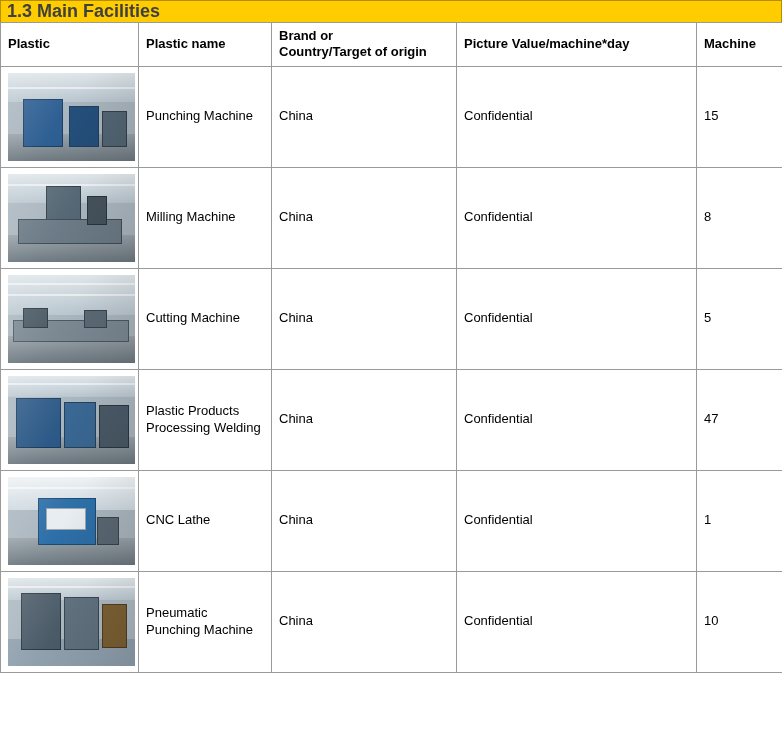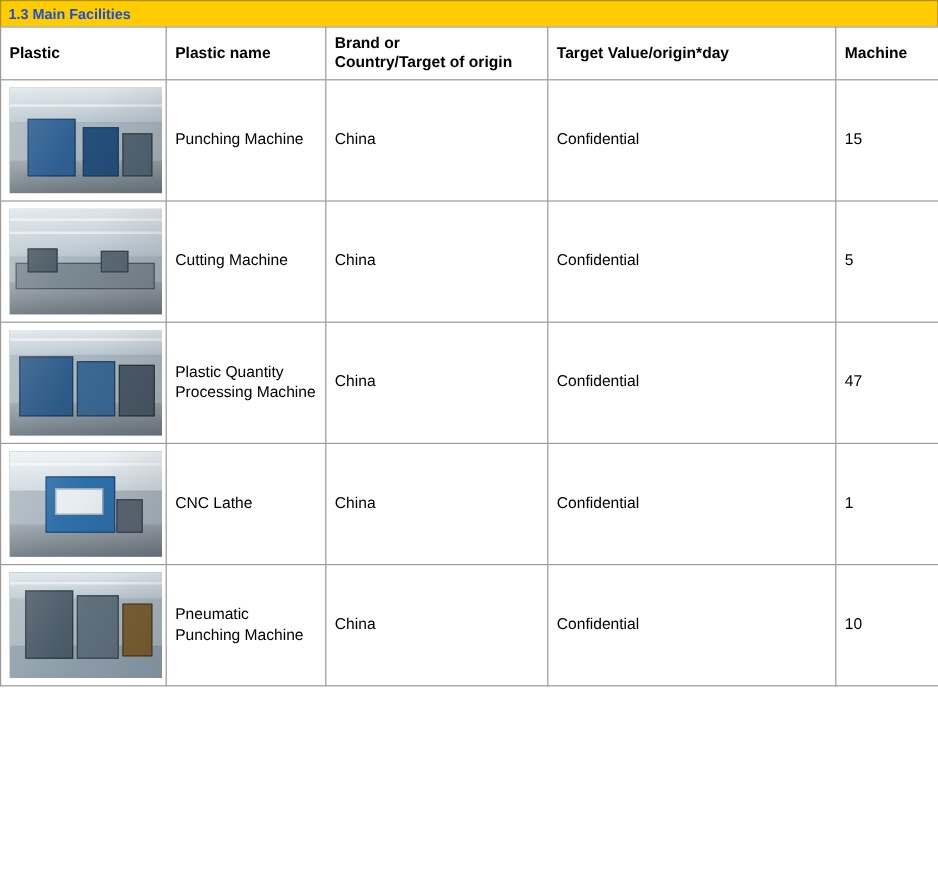--- a/index.html
+++ b/index.html
@@ -29,22 +29,22 @@
     border: 1px solid #b38f00;
     border-bottom: none;
     height: 22px;
     display: flex;
     align-items: center;
     box-sizing: border-box;
     padding: 0 6px;
   }
   .section-bar .title {
     font-weight: bold;
-    font-size: 12px;
-    color: #1d4ed8;
+    font-size: 18px;
+    color: #404040;
     letter-spacing: 0;
   }
 
   
   table.facilities {
     border-collapse: collapse;
     width: 782px;
     table-layout: fixed;
   }
   table.facilities th,
@@ -174,21 +174,21 @@
         <col class="c-qty">
     </colgroup>
     <thead>
       <tr>
         <th>Plastic</th>
         <th>Plastic name</th>
         <th>
           <span>Brand or</span><br>
           <span>Country/Target of origin</span>
         </th>
-        <th>Target Value/origin*day</th>
+        <th>Picture Value/machine*day</th>
         <th>Machine</th>
       </tr>
     </thead>
     <tbody>
 
       <tr>
         <td class="pic-cell">
           <span class="photo p1">
             <span class="sky"></span>
               <span class="wall"></span>
@@ -199,20 +199,38 @@
               <span class="mach m3"></span>
             <span class="hilite"></span>
           </span>
         </td>
         <td>Punching Machine</td>
         <td>China</td>
         <td>Confidential</td>
         <td>15</td>
       </tr>
 
+      <tr>
+        <td class="pic-cell">
+          <span class="photo p2">
+            <span class="sky"></span>
+              <span class="wall"></span>
+              <span class="floor"></span>
+            <span class="beam" style="top:12%"></span>
+            <span class="mach m1"></span>
+              <span class="mach m2"></span>
+              <span class="mach m3"></span>
+            <span class="hilite"></span>
+          </span>
+        </td>
+        <td>Milling Machine</td>
+        <td>China</td>
+        <td>Confidential</td>
+        <td>8</td>
+      </tr>
 
       <tr>
         <td class="pic-cell">
           <span class="photo p3">
             <span class="sky" style="height:46%"></span>
               <span class="wall" style="top:46%;height:28%"></span>
               <span class="floor"></span>
             <span class="beam" style="top:10%"></span>
               <span class="beam" style="top:22%"></span>
             <span class="mach m1"></span>
@@ -233,21 +251,21 @@
             <span class="sky" style="height:24%"></span>
               <span class="wall" style="top:24%;height:46%"></span>
               <span class="floor"></span>
             <span class="beam" style="top:8%"></span>
             <span class="mach m1"></span>
               <span class="mach m2"></span>
               <span class="mach m3"></span>
             <span class="hilite"></span>
           </span>
         </td>
-        <td>Plastic Quantity Processing Machine</td>
+        <td>Plastic Products Processing Welding</td>
         <td>China</td>
         <td>Confidential</td>
         <td>47</td>
       </tr>
 
 
       <tr>
         <td class="pic-cell">
           <span class="photo p6">
             <span class="sky" style="height:38%;background:linear-gradient(#eef2f5,#cdd8df)"></span>

